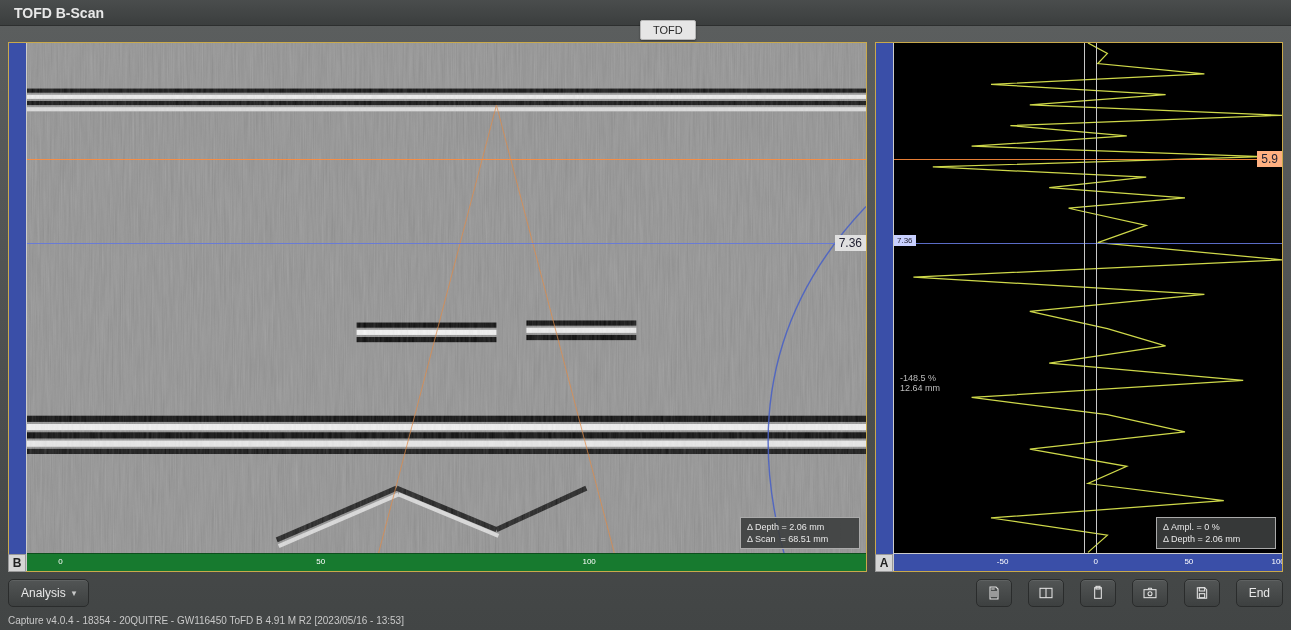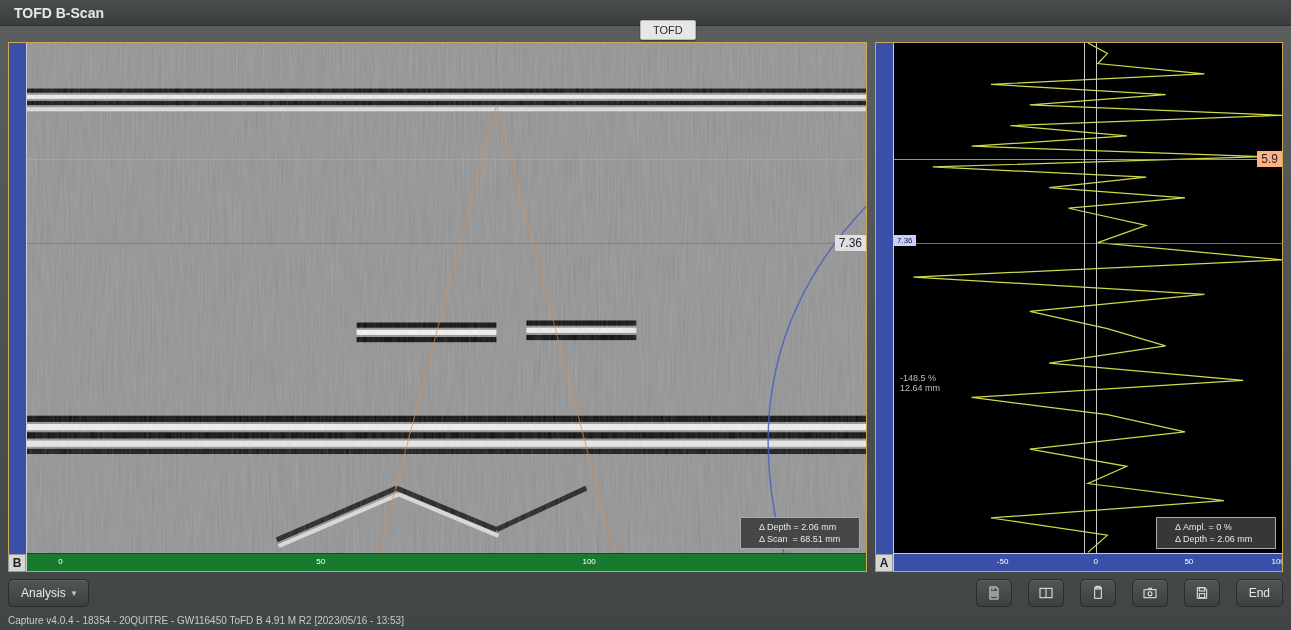--- a/index.html
+++ b/index.html
@@ -89,21 +89,21 @@
     background: #177a2f;
     border-top:1px solid #0d4f1d;
   }
   .hscroll .scale { position:absolute; inset:0; }
   .hscroll .slab { position:absolute; top:3px; color:#fff; font-size:8px; transform:translateX(-50%); }
   
   .infobox {
     position:absolute; right:6px; bottom:22px;
     background: rgba(60,62,62,.9);
     border:1px solid #aaa; color:#e8e8e8;
-    font-size:9px; padding:3px 18px; line-height:1.35;
+    font-size:9px; padding:3px 6px; line-height:1.35;
     min-width:120px;
   }
   
   .ascan-wrap { flex:1; position:relative; background:#000; overflow:hidden; }
   .ascan-svg { position:absolute; inset:0; width:100%; height:100%; }
   .ascan-cursor { position:absolute; top:0; bottom:18px; width:1px; background:#c8c8c8; }
   .ascan-note {
     position:absolute; left:6px; top:330px; color:#bdbdbd; font-size:9px;
     text-shadow:0 0 2px #000;
   }

